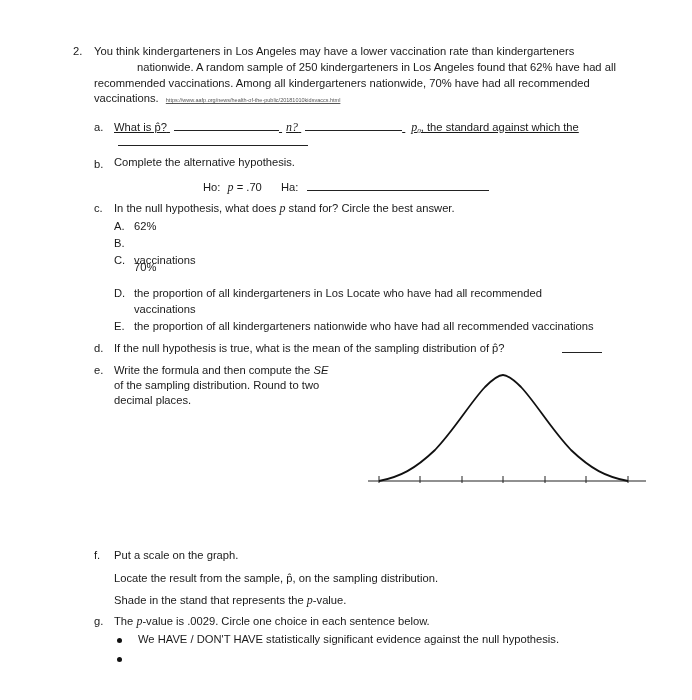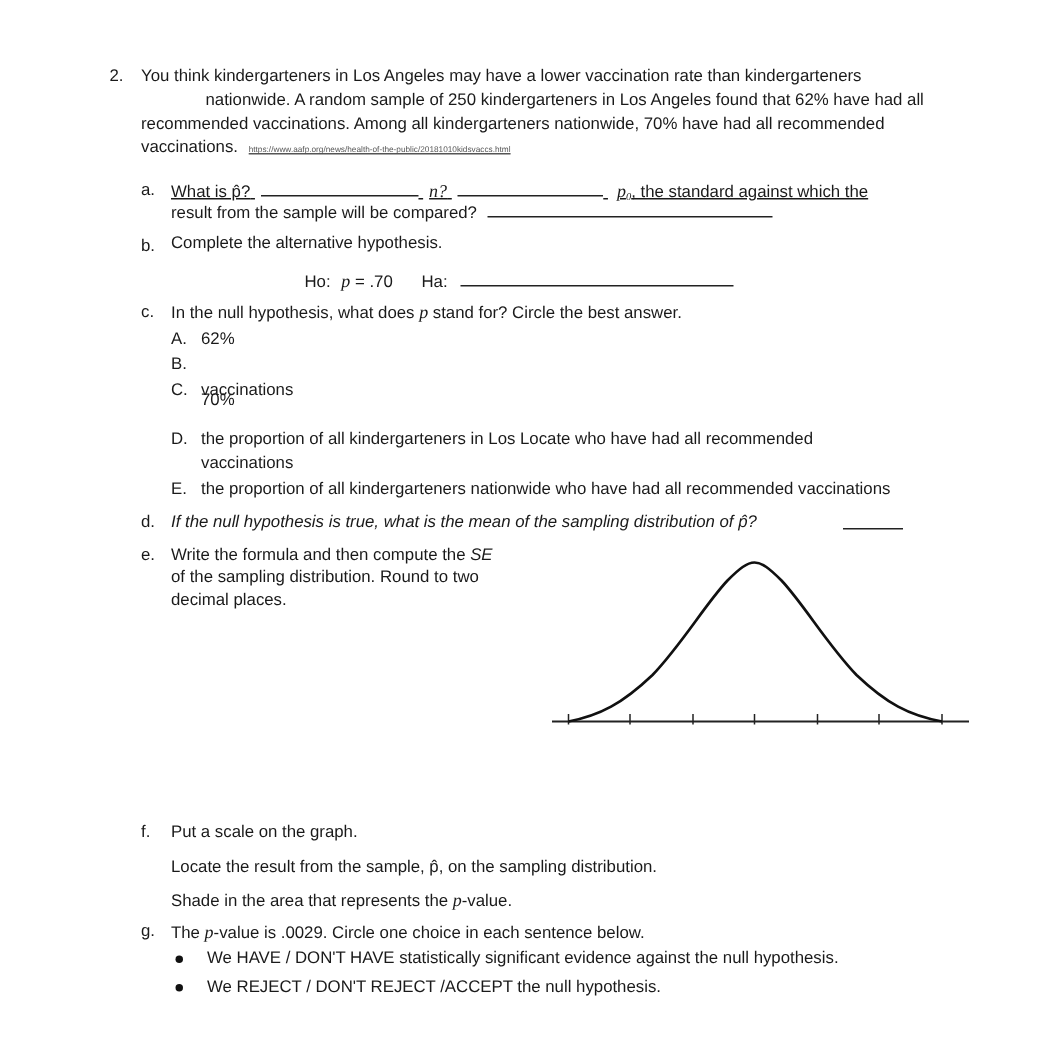--- a/index.html
+++ b/index.html
@@ -27,21 +27,20 @@
 
 <div class="abs line" style="left:94px; top:120px;">a.</div>
 <div class="abs line" style="left:114px; top:120px;text-decoration:underline;">
   <span>What is p̂?</span>
   <span class="blank" style="width:105px; margin-left:4px;"></span>
   <span class="it" style="margin-left:4px;">n?</span>
   <span class="blank" style="width:97px; margin-left:4px;"></span>
   <span class="it" style="margin-left:6px;"><span>p</span><span class="sub">0</span></span><span>, the standard against which the</span>
 </div>
 <div class="abs line" style="left:114px; top:135px;">
-  <span>result from the sample will be compared?</span>
   <span class="blank" style="width:190px; margin-left:4px;"></span>
 </div>
 
 <div class="abs line" style="left:94px; top:157px;">b.</div>
 <div class="abs line" style="left:114px; top:155px;">Complete the alternative hypothesis.</div>
 <div class="abs line" style="left:203px; top:180px;">
   <span>Ho:</span>
   <span class="it" style="margin-left:4px;">p</span><span> = .70</span>
   <span style="margin-left:16px;">Ha:</span>
   <span class="blank" style="width:182px; margin-left:6px;"></span>
@@ -66,21 +65,21 @@
 <div class="abs line" style="left:114px; top:286px;">D.</div>
 <div class="abs line" style="left:134px; top:286px;">
   <div>the proportion of all kindergarteners in Los Locate who have had all recommended</div>
   <div>vaccinations</div>
 </div>
 
 <div class="abs line" style="left:114px; top:319px;">E.</div>
 <div class="abs line" style="left:134px; top:319px;">the proportion of all kindergarteners nationwide who have had all recommended vaccinations</div>
 
 <div class="abs line" style="left:94px; top:341px;">d.</div>
-<div class="abs line" style="left:114px; top:341px;font-style:italic;">If the null hypothesis is true, what is the mean of the sampling distribution of p̂?</div>
+<div class="abs line" style="left:114px; top:341px;">If the null hypothesis is true, what is the mean of the sampling distribution of p̂?</div>
 <div class="abs" style="left:562px; top:342px; width:40px; height:10px; border-bottom:1px solid #222;"></div>
 
 <div class="abs line" style="left:94px; top:363px;">e.</div>
 <div class="abs line" style="left:114px; top:363px;">
   <span>Write the formula and then compute the </span><span style="font-style:italic;">SE</span>
 </div>
 <div class="abs line" style="left:114px; top:378px;">of the sampling distribution. Round to two</div>
 <div class="abs line" style="left:114px; top:393px;">decimal places.</div>
 
 <svg class="abs" style="left:360px; top:365px;" width="300" height="130" viewBox="0 0 300 130">
@@ -94,25 +93,25 @@
     <line x1="226" y1="111" x2="226" y2="118"></line>
     <line x1="268" y1="111" x2="268" y2="118"></line>
   </g>
   <path fill="none" stroke="#111" stroke-width="1.8" d="M19,116 C40,112 55,104 75,85 C95,64 110,38 125,22 C133,14 138,10 143,10 C148,10 153,14 161,22 C176,38 191,64 211,85 C231,104 246,112 268,116"></path>
 </svg>
 
 <div class="abs line" style="left:94px; top:548px;">f.</div>
 <div class="abs line" style="left:114px; top:548px;">Put a scale on the graph.</div>
 <div class="abs line" style="left:114px; top:571px;">Locate the result from the sample, p̂, on the sampling distribution.</div>
 <div class="abs line" style="left:114px; top:593px;">
-  <span>Shade in the area that represents the </span><span class="it">p</span><span>-value.</span>
+  <span>Shade in the stand that represents the </span><span class="it">p</span><span>-value.</span>
 </div>
 
 <div class="abs line" style="left:94px; top:614px;">g.</div>
 <div class="abs line" style="left:114px; top:614px;">
   <span>The </span><span class="it">p</span><span>-value is .0029.  Circle one choice in each sentence below.</span>
 </div>
 <div class="abs line" style="left:117px; top:632px;">
   <span class="bullet"></span><span>We HAVE / DON'T HAVE statistically significant evidence against the null hypothesis.</span>
 </div>
 <div class="abs line" style="left:117px; top:651px;">
-  <span class="bullet"></span><span>We REJECT / DON'T REJECT /ACCEPT the null hypothesis.</span>
+  <span class="bullet"></span>
 </div>
 
 </body></html>

